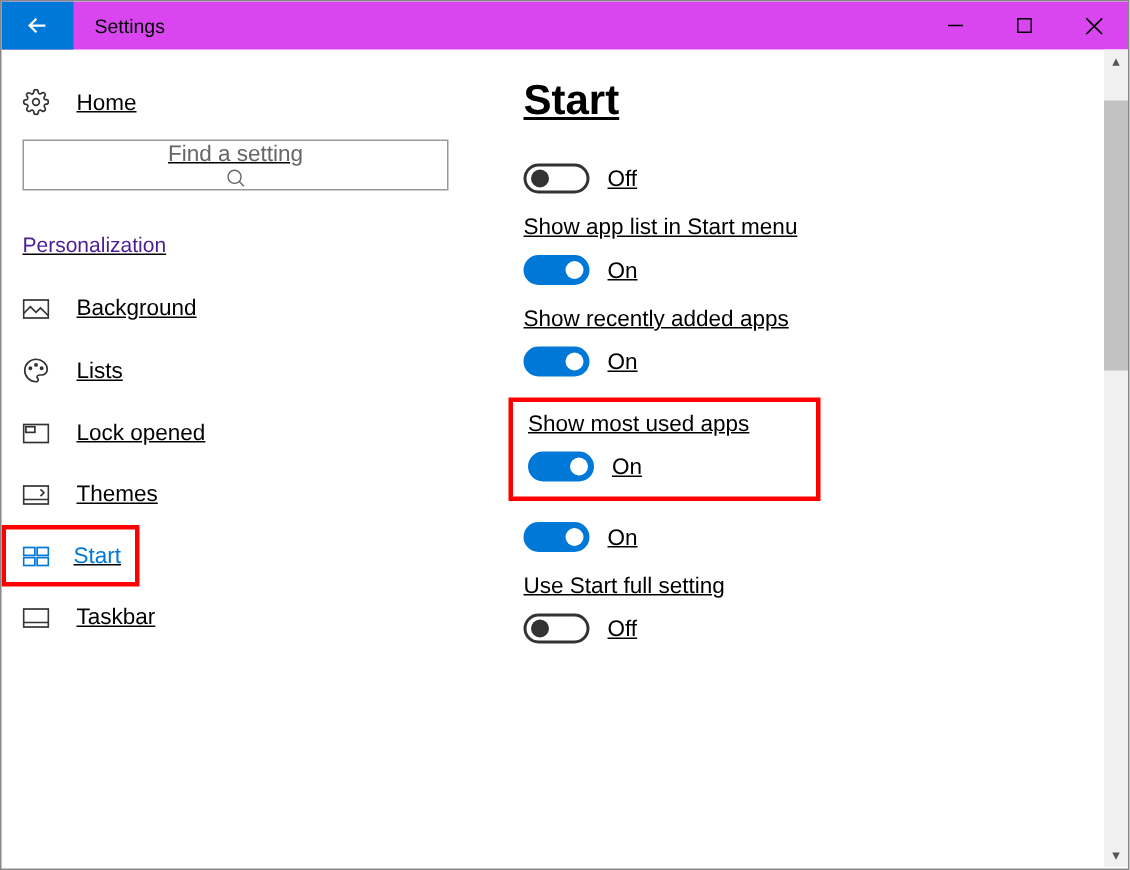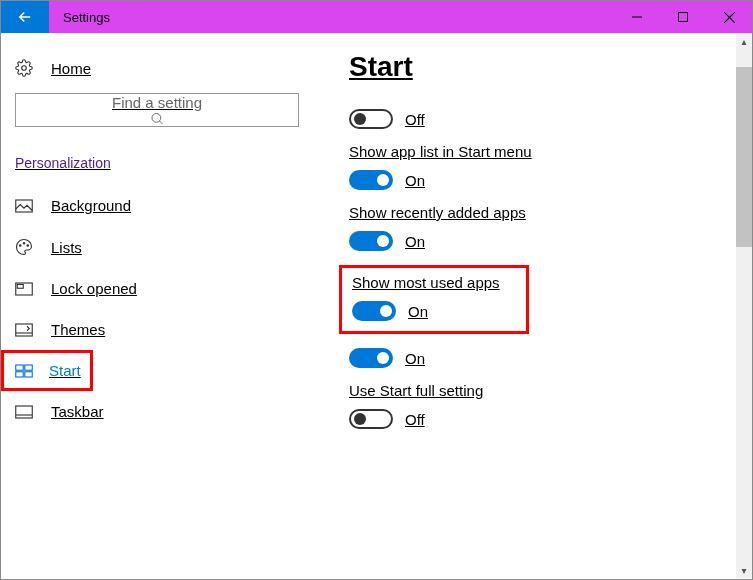--- a/index.html
+++ b/index.html
@@ -297,21 +297,21 @@
     <div class="setting-block">
       <div class="setting-label">Show recently added apps</div>
       <div class="toggle-row">
         <div class="toggle on">
             <div class="knob"></div>
           </div>
         <span class="toggle-state">On</span>
       </div>
     </div>
 
-    <div class="red-box" style="width:190px;">
+    <div class="red-box" style="width:208px;">
       <div class="setting-label">Show most used apps</div>
       <div class="toggle-row">
         <div class="toggle on">
             <div class="knob"></div>
           </div>
         <span class="toggle-state">On</span>
       </div>
     </div>
 
     <div class="setting-block">

